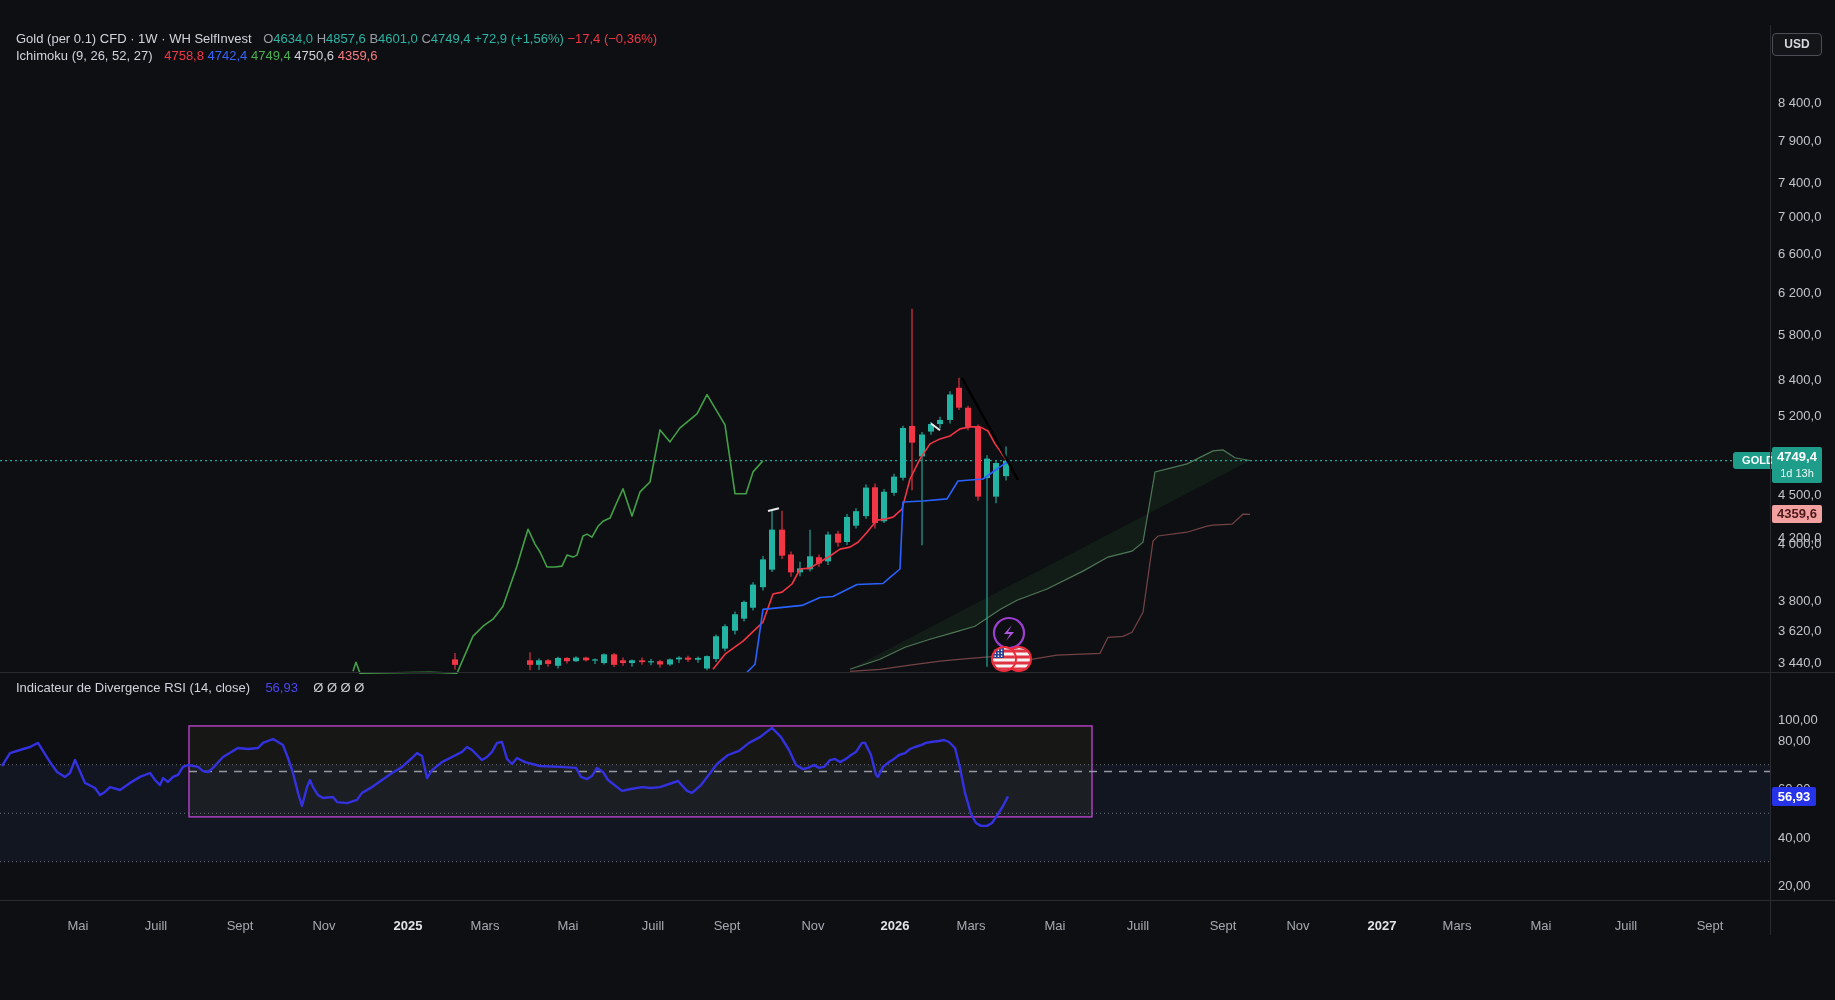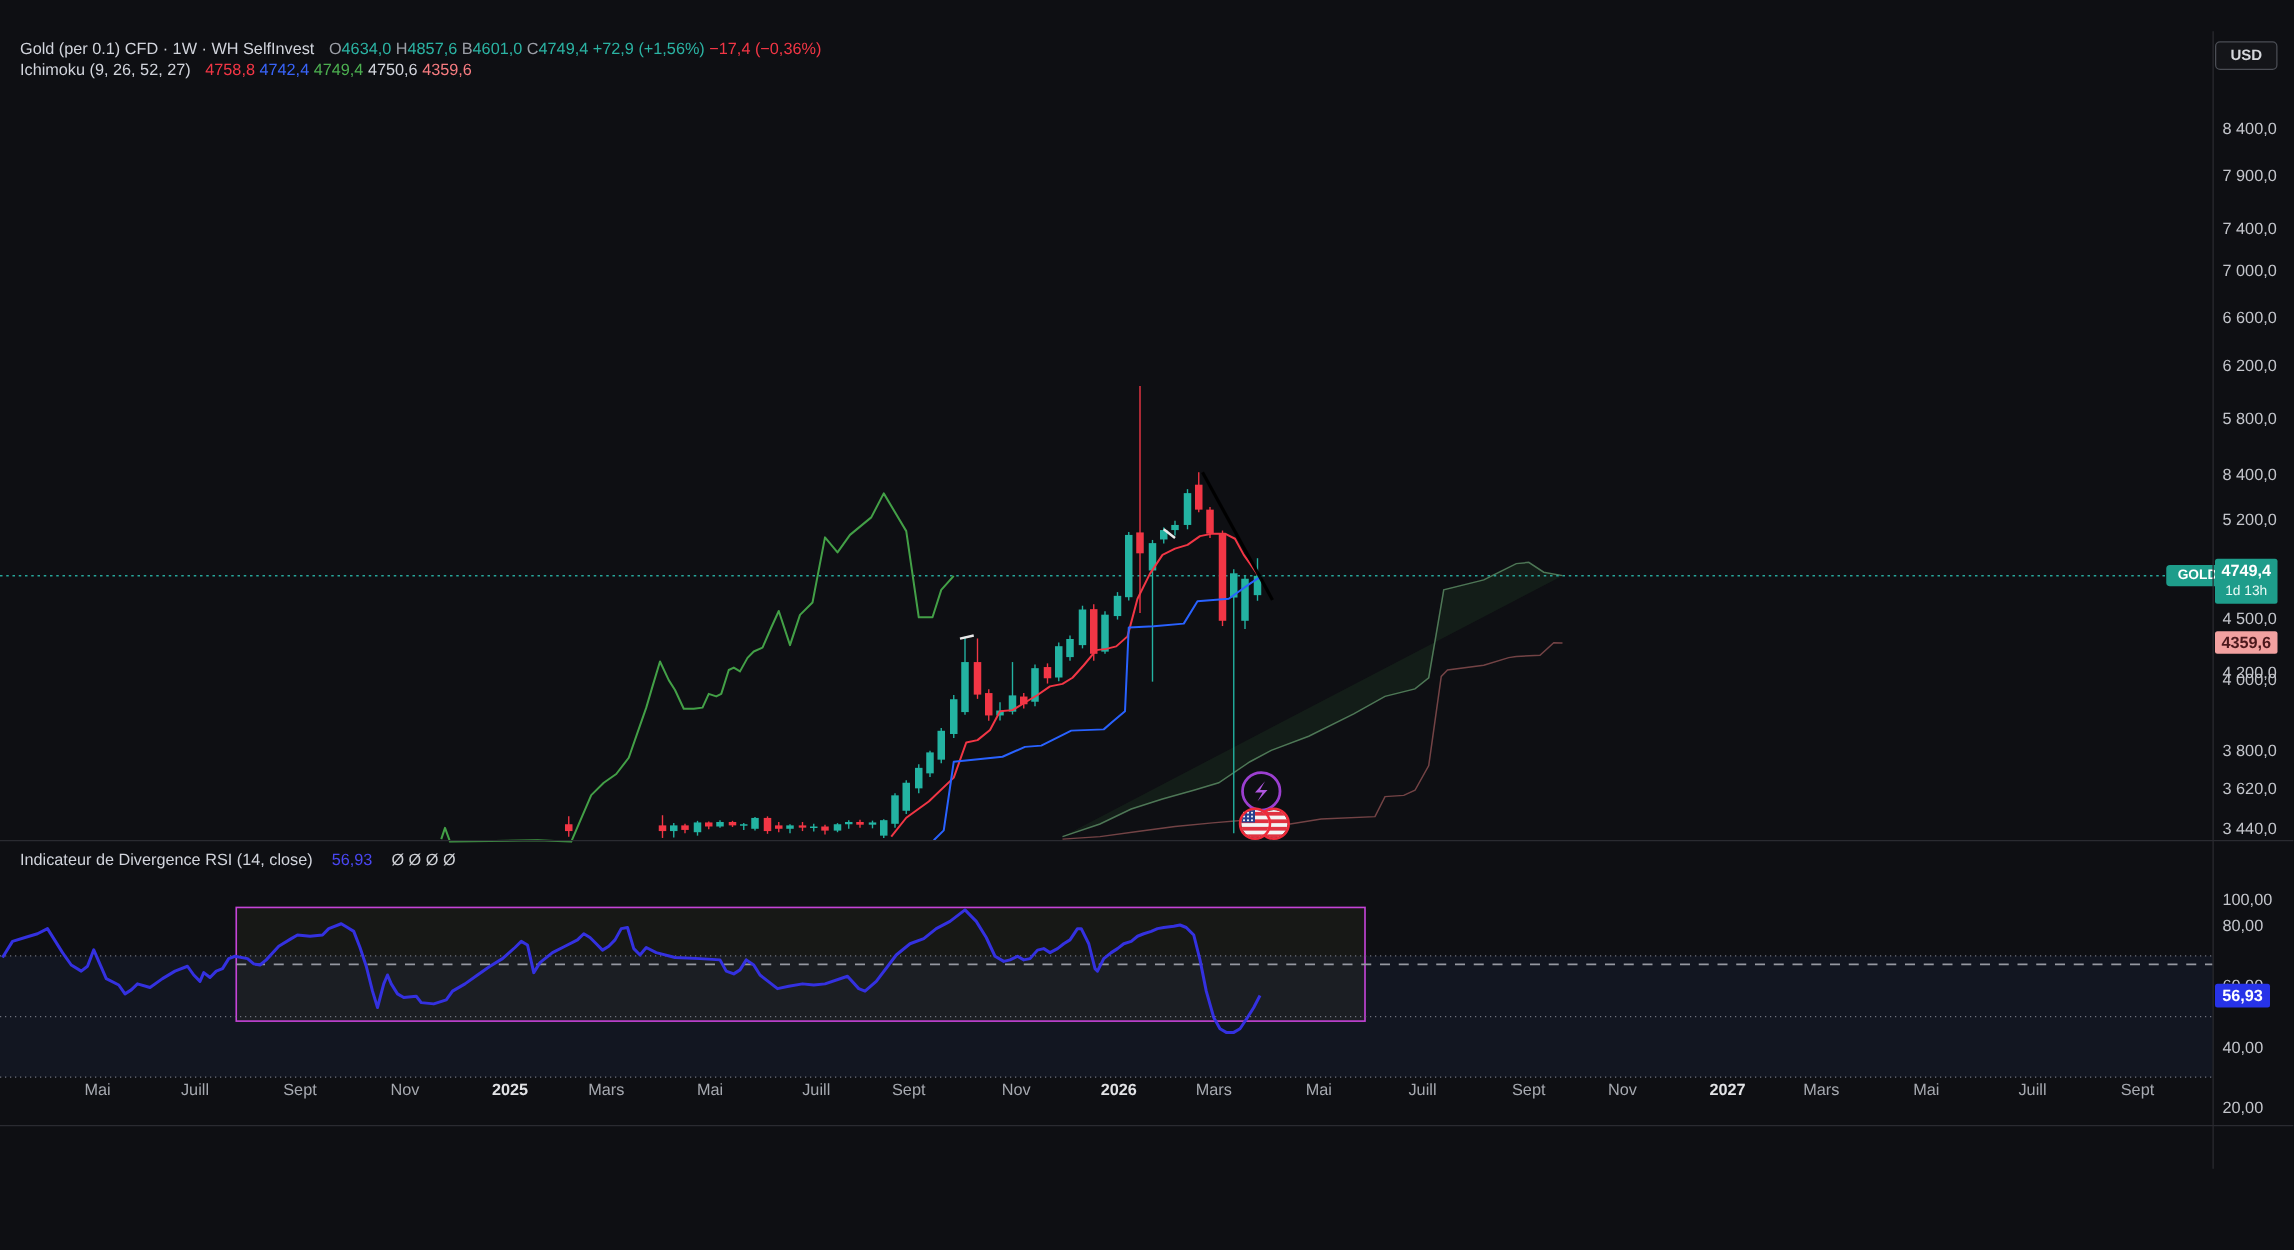--- a/index.html
+++ b/index.html
@@ -12,21 +12,21 @@
   .legend{position:absolute;font-size:13px;color:#d1d4dc;white-space:nowrap;}
   .legend .dim{color:#9b9ea6;}
   .symbol-row{left:16px;top:31px;}
   .ichi-row{left:16px;top:48px;}
   .rsi-row{left:16px;top:680px;}
   .vspace{display:inline-block;width:8px;}
   .usd-btn{position:absolute;left:1772px;top:33px;width:48px;height:21px;border:1px solid #4b4e55;
            border-radius:4px;color:#d5d7dc;font-size:12px;font-weight:bold;text-align:center;
            line-height:21px;cursor:pointer;background:#141519;}
   .plabel{position:absolute;left:1778px;font-size:13px;color:#c3c5cb;white-space:nowrap;}
-  .tlabel{position:absolute;top:864px;font-size:13px;color:#a6a9b0;transform:translateX(-50%);white-space:nowrap;padding-left:20px;}
+  .tlabel{position:absolute;top:918px;font-size:13px;color:#a6a9b0;transform:translateX(-50%);white-space:nowrap;padding-left:20px;}
   .tlabel.year{font-weight:bold;color:#e2e3e6;}
   .divider{position:absolute;background:#2a2b31;}
   .badge{position:absolute;border-radius:2px;font-size:13px;font-weight:bold;text-align:center;}
   .gold-ticker{left:1733px;top:452px;width:50px;height:17px;background:#1e9d8b;color:#fff;
                line-height:17px;font-size:11px;border-radius:3px;}
   .gold-badge{left:1772px;top:447px;width:50px;height:36px;background:#1e9d8b;color:#fff;}
   .gold-badge .p{font-size:13px;line-height:19px;}
   .gold-badge .cd{font-size:11px;font-weight:normal;line-height:14px;color:#eafaf6;}
   .spanb-badge{left:1772px;top:505px;width:50px;height:18px;background:#f2a1a0;color:#4b181c;line-height:18px;}
   .rsi-badge{left:1772px;top:787px;width:44px;height:19px;background:#2733e8;color:#fff;line-height:19px;}

